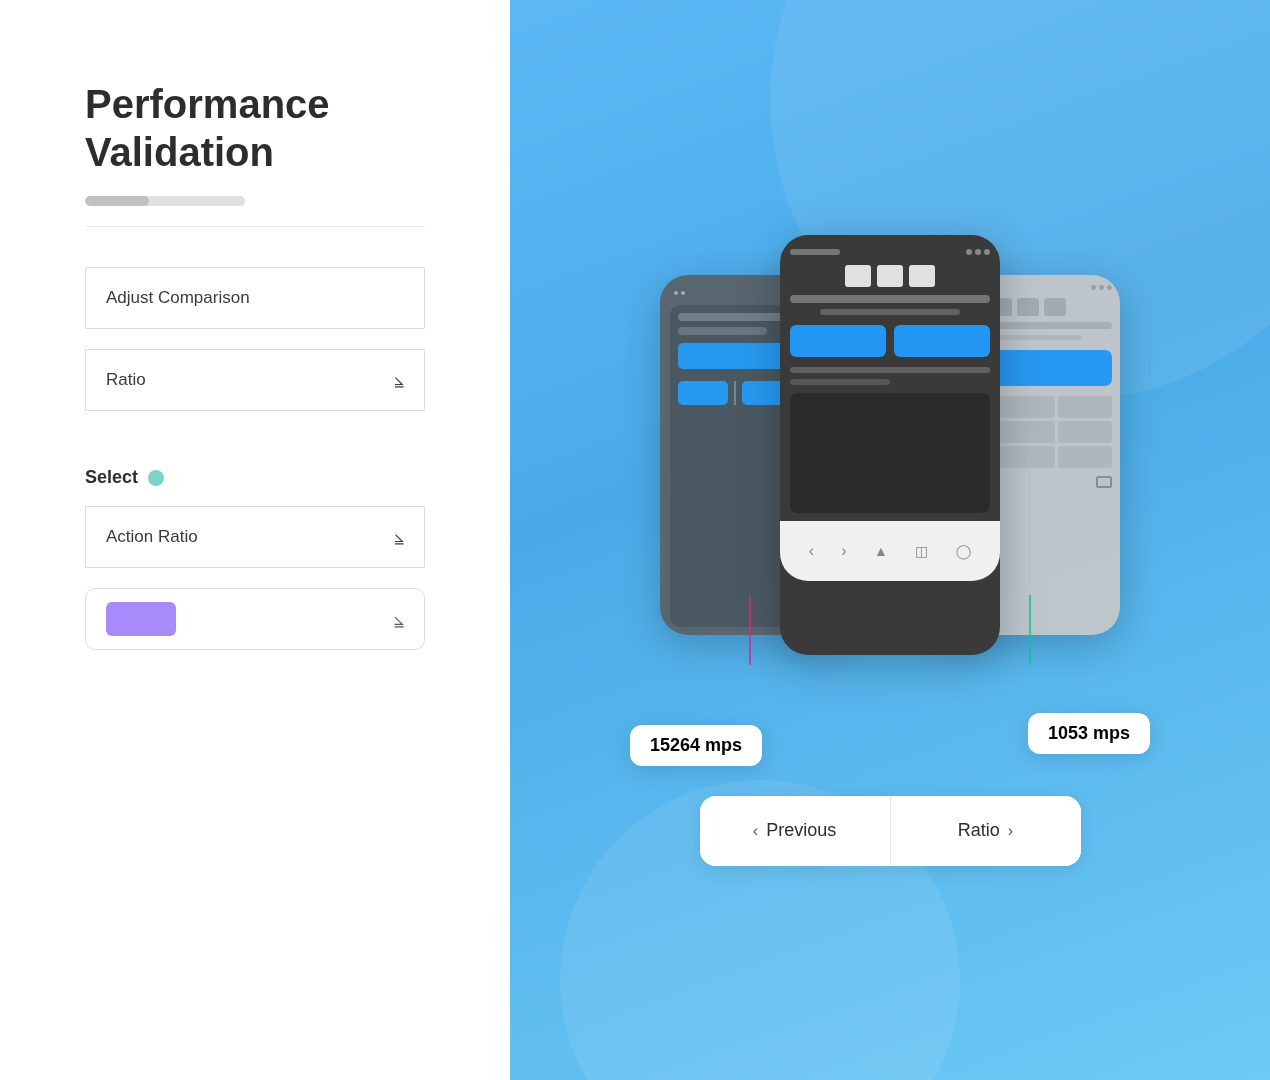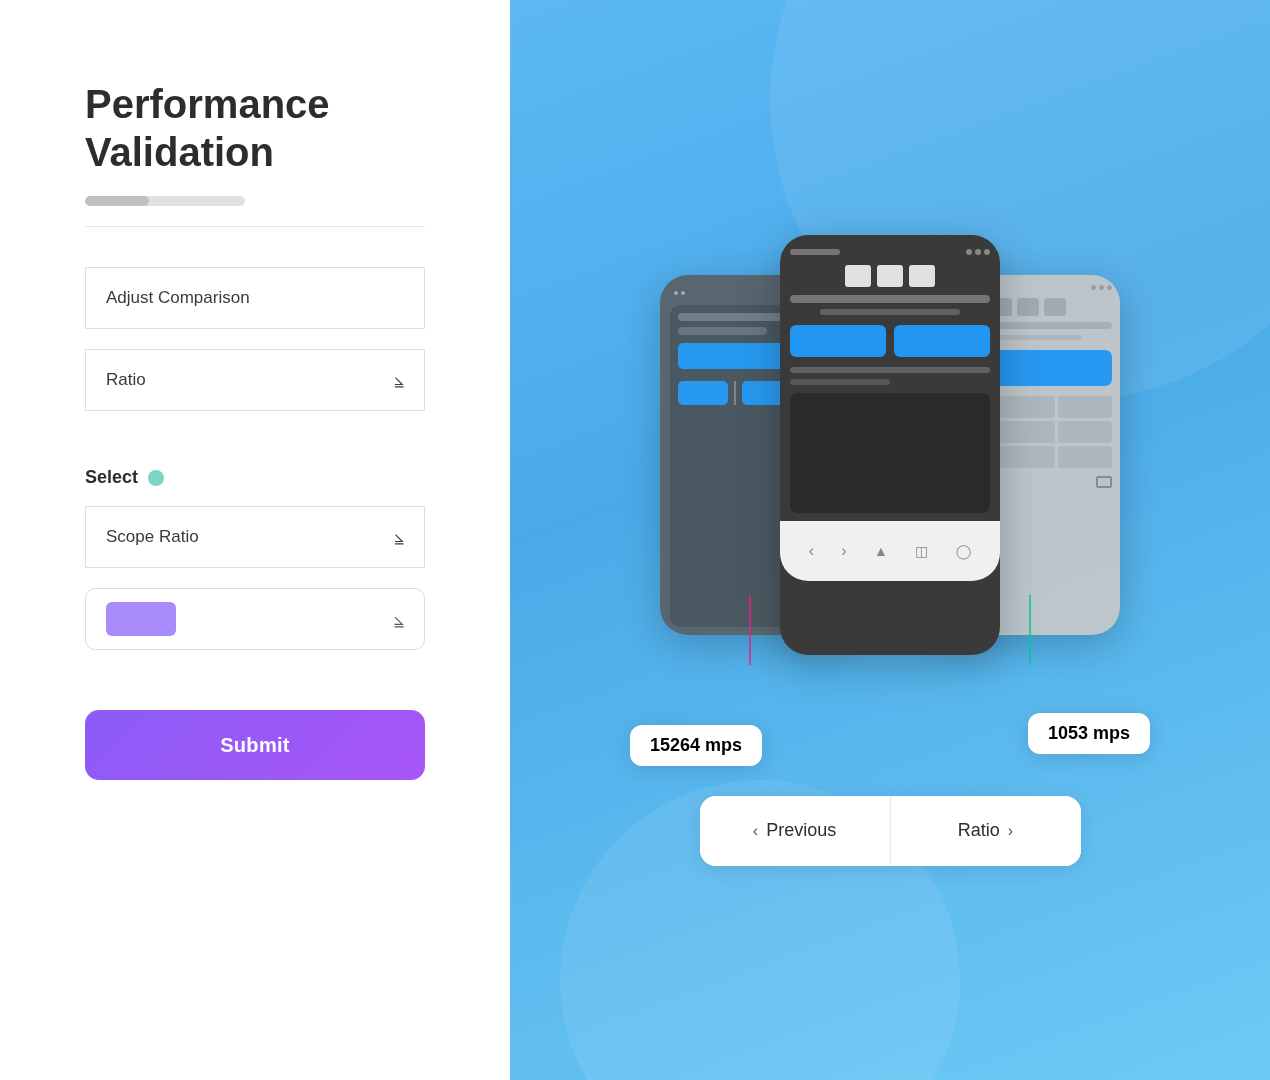--- a/index.html
+++ b/index.html
@@ -374,31 +374,30 @@
     <span class="chevron-down">⦥</span>
   </div>
 
   <div class="scope-section">
     <div class="section-label">
       <span>Select</span>
       <span class="section-dot section-dot-teal"></span>
     </div>
 
     <div class="input-box">
-      <span>Scope Ratio</span>
+      <span>Action Ratio</span>
       <span class="chevron-down">⦥</span>
     </div>
 
     <div class="color-swatch-box">
       <div class="color-swatch"></div>
       <span class="chevron-down">⦥</span>
     </div>
   </div>
 
-  <button class="submit-btn">Submit</button>
 </div>
 
 <div class="right-panel">
   <div class="wave-shape wave-1"></div>
   <div class="wave-shape wave-2"></div>
 
   <div class="phones-container">
 
     <div class="phone phone-left">
       <div class="phone-screen">

